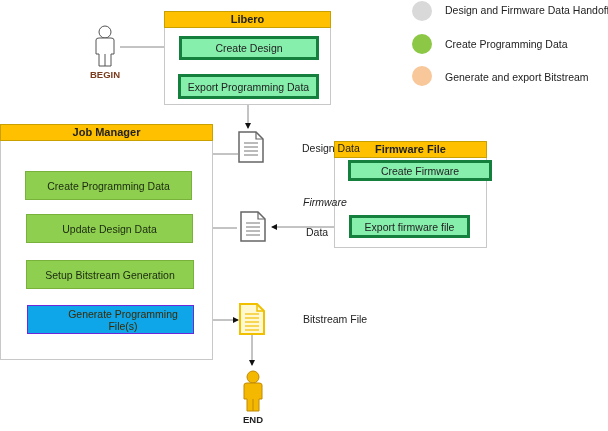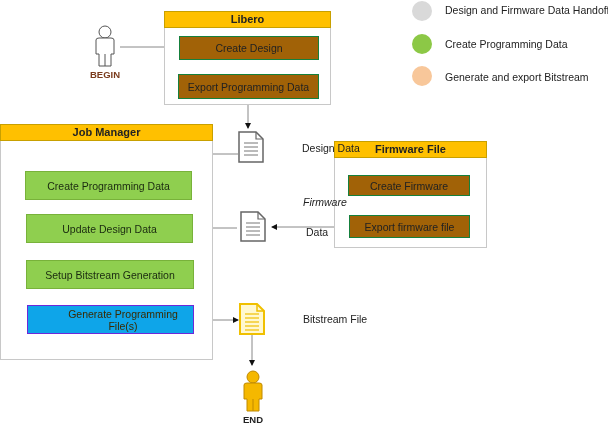--- a/index.html
+++ b/index.html
@@ -5,21 +5,21 @@
   html, body { margin:0; padding:0; background:#ffffff; }
   body { width:608px; height:431px; position:relative; overflow:hidden;
          font-family:"Liberation Sans", sans-serif; color:#222; }
   .abs { position:absolute; }
   .container { position:absolute; border:1px solid #c8c8c8; background:#fff; box-sizing:border-box; }
   .container-header { position:absolute; left:-1px; right:-1px; top:-1px; height:17px;
          background:#ffc000; border:1px solid #c8a000; box-sizing:border-box;
          font-weight:bold; font-size:11px; text-align:center; line-height:15px; color:#222; }
   .step { position:absolute; box-sizing:border-box; font-size:10.5px; text-align:center;
           display:flex; align-items:center; justify-content:center; cursor:pointer; }
-  .step.gray { background:#a16207; border:1px solid #15803d; color:#222;text-align:right; }
+  .step.gray { background:#86efac; border:3px solid #15803d; color:#222;text-align:right; }
   .step.green { background:#8fcf4f; border:1px solid #78b23a; color:#1a2a10; }
   .step.yellow { background:#0ea5e9; border:1px solid #6d28d9; color:#3a2a00;padding-left:25px; }
   .label { position:absolute; font-size:10.5px; color:#222; white-space:nowrap;padding-left:36px; }
   .legend-dot { position:absolute; width:20px; height:20px; border-radius:50%; }
   .legend-text { position:absolute; font-size:10.5px; color:#222; white-space:nowrap; }
   .actor-label { position:absolute; font-size:9.5px; font-weight:bold; text-align:center; width:40px; }
   svg.lines { position:absolute; left:0; top:0; pointer-events:none; }
 </style>
 </head>
 <body>
@@ -84,21 +84,21 @@
   <div class="container-header">Job Manager</div>
 </div>
 <div class="step green" style="left:25px;top:171px;width:167px;height:29px;">Create Programming Data</div>
 <div class="step green" style="left:26px;top:214px;width:167px;height:29px;">Update Design Data</div>
 <div class="step green" style="left:26px;top:260px;width:168px;height:29px;">Setup Bitstream Generation</div>
 <div class="step yellow" style="left:27px;top:305px;width:167px;height:29px;">Generate Programming File(s)</div>
 
 <div class="container" style="left:334px;top:141px;width:153px;height:107px;">
   <div class="container-header">Firmware File</div>
 </div>
-<div class="step gray" style="left:348px;top:175px;width:122px;height:21px;">Create Firmware</div>
+<div class="step gray" style="left:348px;top:160px;width:144px;height:21px;">Create Firmware</div>
 <div class="step gray" style="left:349px;top:215px;width:121px;height:23px;">Export firmware file</div>
 
 <div class="abs" style="left:238px;top:131px;">
   <svg width="26" height="32">
     <path d="M1,1 L18,1 L25,8 L25,31 L1,31 Z" fill="#fff" stroke="#666" stroke-width="1.5"></path>
     <path d="M18,1 L18,8 L25,8" fill="none" stroke="#666" stroke-width="1.2"></path>
     <line x1="6" y1="12" x2="20" y2="12" stroke="#777" stroke-width="1"></line>
     <line x1="6" y1="16" x2="20" y2="16" stroke="#777" stroke-width="1"></line>
     <line x1="6" y1="20" x2="20" y2="20" stroke="#777" stroke-width="1"></line>
     <line x1="6" y1="24" x2="20" y2="24" stroke="#777" stroke-width="1"></line>

